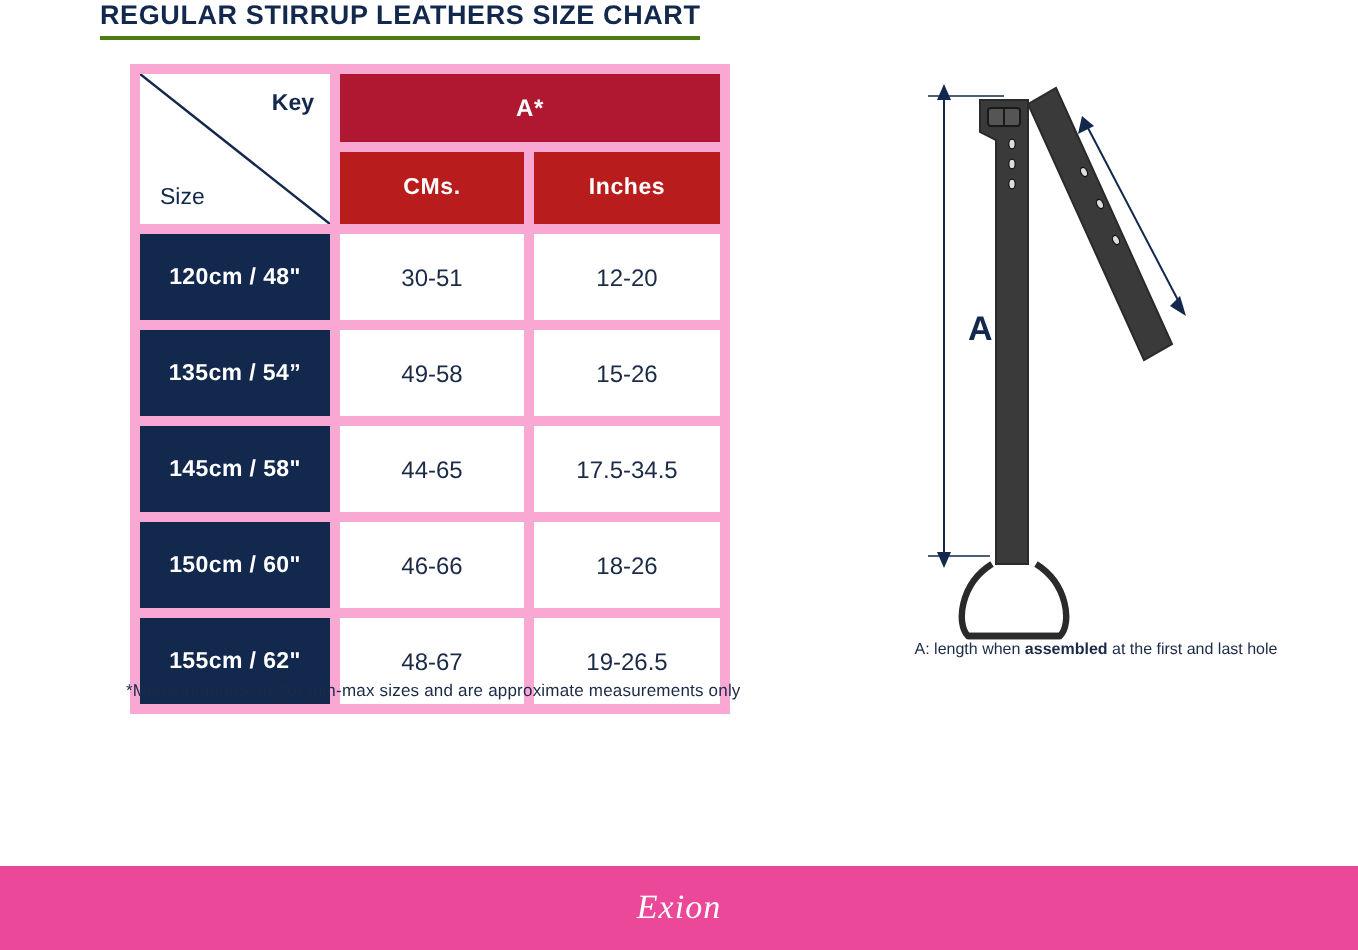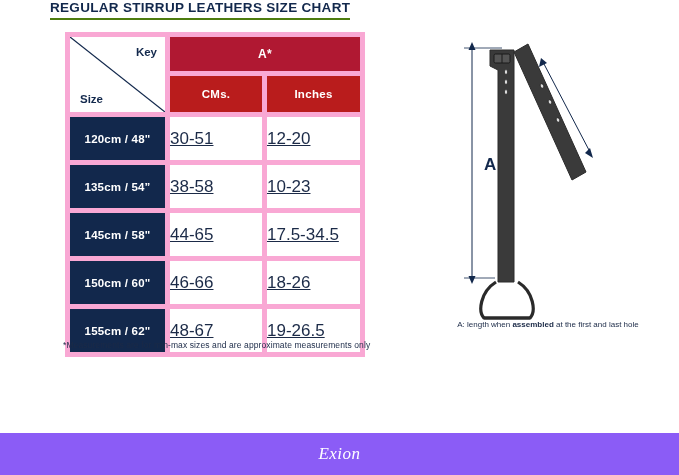--- a/index.html
+++ b/index.html
@@ -64,21 +64,21 @@
     top: 9px;
     font-size: 11.5px;
     font-weight: bold;
     color: #12284c;
   }
   .corner-cell .size-lbl {
     position: absolute;
     left: 10px;
     bottom: 7px;
     font-size: 11.5px;
-    font-weight: bold;
+    font-weight: normal;
     color: #12284c;
     margin-top: 28px;
   }
 
   .red-head {
     background: #b01832;
     color: #ffffff;
     text-align: center;
     font-size: 12px;
     font-weight: bold;
@@ -100,24 +100,23 @@
     color: #ffffff;
     font-size: 11.5px;
     font-weight: bold;
     text-align: center;
     height: 43px;
     letter-spacing: 0.2px;
   }
   .cell-val {
     background: #ffffff;
     color: #1b2a47;
-    font-size: 17px;
-    text-align: left;
+    font-size: 12px;
+    text-align: center;
     height: 43px;
-    text-decoration: underline;
   }
 
   #footnote {
     position: absolute;
     left: 63px;
     top: 340px;
     font-size: 8.5px;
     color: #1b2a47;
     letter-spacing: 0.1px;
   }
@@ -150,21 +149,21 @@
     color: #12284c;
   }
 
   
   #footer-bar {
     position: absolute;
     left: 0;
     bottom: 0;
     width: 679px;
     height: 42px;
-    background: #8b5cf6;
+    background: #ec4899;
   }
   #brand {
     position: absolute;
     left: 0;
     top: 0;
     width: 679px;
     height: 42px;
     line-height: 42px;
     text-align: center;
     color: #ffffff;
@@ -201,22 +200,22 @@
       <td class="red-sub">Inches</td>
     </tr>
 
     <tr>
       <td class="row-size">120cm / 48"</td>
       <td class="cell-val">30-51</td>
       <td class="cell-val">12-20</td>
     </tr>
     <tr>
       <td class="row-size">135cm / 54”</td>
-      <td class="cell-val">38-58</td>
-      <td class="cell-val">10-23</td>
+      <td class="cell-val">49-58</td>
+      <td class="cell-val">15-26</td>
     </tr>
     <tr>
       <td class="row-size">145cm / 58"</td>
       <td class="cell-val">44-65</td>
       <td class="cell-val">17.5-34.5</td>
     </tr>
     <tr>
       <td class="row-size">150cm / 60"</td>
       <td class="cell-val">46-66</td>
       <td class="cell-val">18-26</td>

